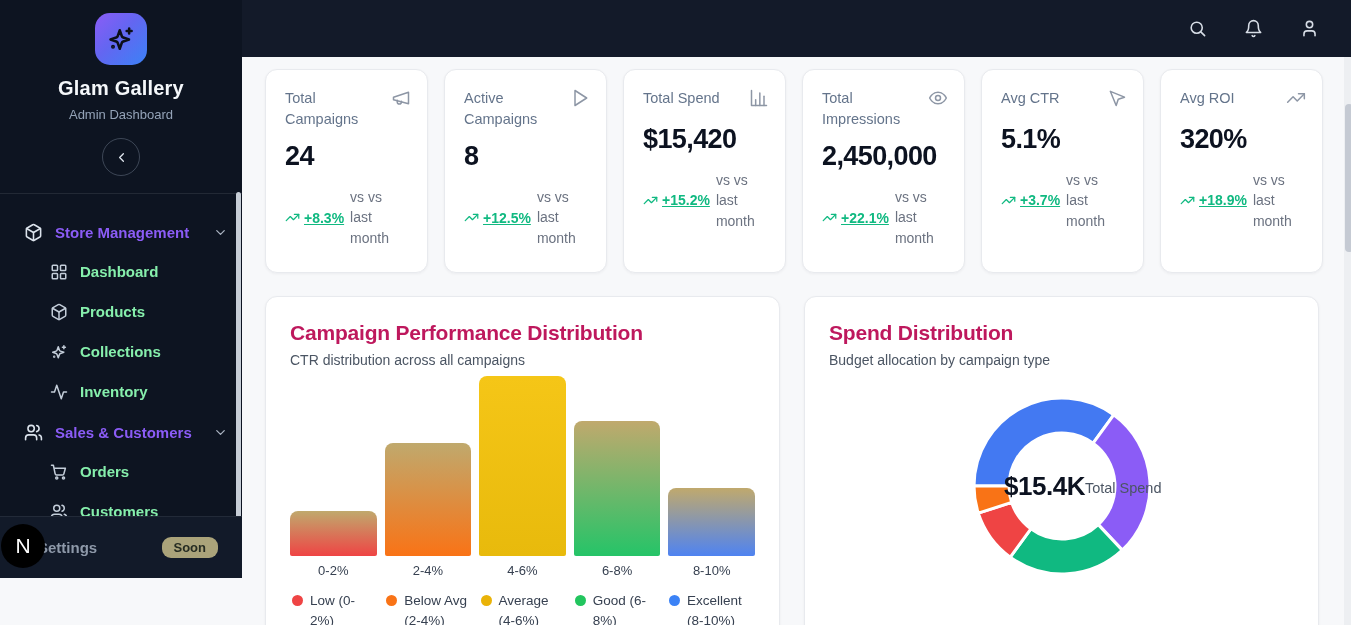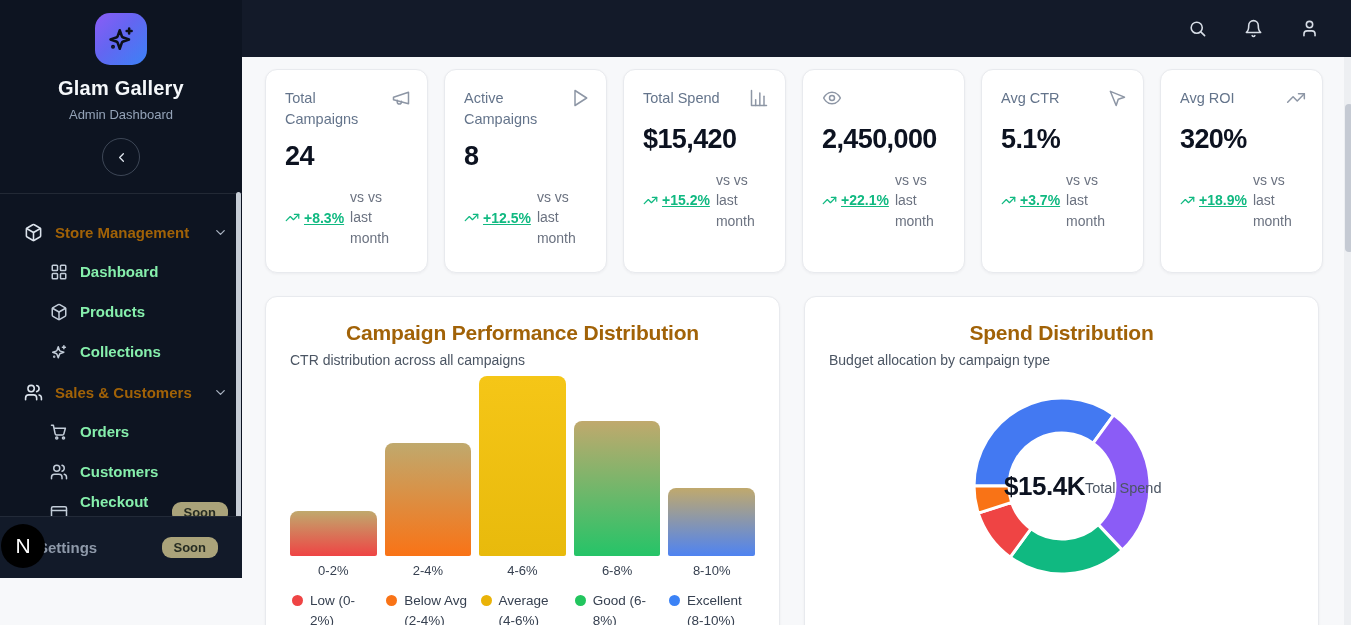--- a/index.html
+++ b/index.html
@@ -16,21 +16,21 @@
   .logo svg { width:30px; height:30px; stroke-width:2; }
   .brand-name { margin-top:12px; font-size:20px; font-weight:bold; color:#f4f7fa; letter-spacing:.2px; }
   .brand-sub { margin-top:7px; font-size:13px; color:#94a3b8; }
   .collapse-btn { width:38px; height:38px; border-radius:50%; border:1px solid rgba(148,163,184,.35);
           background:transparent; margin:16px auto 0; display:flex; align-items:center; justify-content:center;
           color:#e2e8f0; cursor:pointer; }
   .collapse-btn svg { width:15px; height:15px; }
   .nav { margin-top:17px; border-top:1px solid rgba(255,255,255,.09); padding:18px 14px 0 24px; }
   .nav-section { display:flex; align-items:center; gap:12px; height:40px; cursor:pointer; }
   .nav-section .nv-icon { width:19px; height:19px; color:#dbe3ec; flex:none; }
-  .nav-sec-label { flex:1; font-size:15px; font-weight:bold; color:#a16207; }
+  .nav-sec-label { flex:1; font-size:15px; font-weight:bold; color:#8b5cf6; }
   .nav-chevron { width:15px; height:15px; color:#aab4c2; flex:none; }
   .nav-item { display:flex; align-items:center; gap:12px; height:40px; margin-left:26px; cursor:pointer; }
   .nav-item .nv-icon { width:18px; height:18px; color:#c3cdd9; flex:none; }
   .nav-item-label { font-size:15px; font-weight:600; color:#86efac; max-width:100px; line-height:1.25; }
   .soon-badge { background:#aaa37a; color:#262c22; font-size:13px; font-weight:600;
           padding:3px 12px; border-radius:9px; margin-left:auto; }
   .side-scrollbar { position:absolute; right:1px; top:192px; width:5px; height:374px;
           background:#c6cdd6; border-radius:3px; }
   .sidebar-footer { position:absolute; left:0; bottom:0; width:242px; height:62px; background:#121a29;
           border-top:1px solid rgba(255,255,255,.07); display:flex; align-items:center; padding:0 24px 0 38px; }
@@ -58,21 +58,21 @@
   .stat-value { margin-top:12px; font-size:27px; font-weight:bold; color:#0c1220; letter-spacing:-.6px; white-space:nowrap; }
   .stat-trend { margin-top:15px; display:flex; align-items:center; gap:6px; font-size:14px; }
   .trend-green { color:#10b981; display:flex; align-items:center; gap:4px; font-weight:600; white-space:nowrap;text-decoration:underline; }
   .trend-green svg { width:15px; height:15px; }
   .trend-suffix { color:#6b7280; width:48px; line-height:1.45; }
 
   
   .charts-row { display:flex; gap:24px; }
   .chart-card { width:515px; height:360px; background:#fff; border:1px solid #e8eaee; border-radius:12px;
           padding:24px; box-shadow:0 1px 3px rgba(16,24,40,.05); position:relative; }
-  .chart-title { font-size:21px; font-weight:bold; color:#a16207; letter-spacing:-.2px;text-align:center; }
+  .chart-title { font-size:21px; font-weight:bold; color:#be185d; letter-spacing:-.2px; }
   .chart-sub { margin-top:7px; font-size:14px; color:#4b5563; }
   .bars-row { height:180px; display:flex; align-items:flex-end; gap:8px; margin-top:8px; }
   .bar-col { flex:1; }
   .bar { width:100%; border-radius:8px 8px 2px 2px; }
   .bar-labels { display:flex; gap:8px; margin-top:7px; }
   .bar-label { flex:1; text-align:center; font-size:13px; color:#374151; }
   .legend { margin-top:13px; display:flex; justify-content:space-between; padding:0 2px; }
   .legend-item { display:flex; gap:7px; }
   .legend-dot { width:11px; height:11px; border-radius:50%; margin-top:4px; flex:none; }
   .legend-label { font-size:13.5px; color:#374151; width:66px; line-height:1.5; }
@@ -144,20 +144,27 @@
         <div class="nav-item">
          <svg class="nv-icon" viewBox="0 0 24 24" fill="none" stroke="currentColor" stroke-width="2" stroke-linecap="round" stroke-linejoin="round">
             <path d="M11 5l1.6 4.6a2 2 0 0 0 1.2 1.2l4.6 1.6-4.6 1.6a2 2 0 0 0-1.2 1.2L11 19.8l-1.6-4.6a2 2 0 0 0-1.2-1.2L3.6 12.4l4.6-1.6a2 2 0 0 0 1.2-1.2L11 5z"></path>
             <path d="M18.5 3.5v4"></path>
             <path d="M16.5 5.5h4"></path>
             <circle cx="5.6" cy="18.2" r="0.6" fill="currentColor"></circle>
           </svg>
          <span class="nav-item-label">Collections</span>
 
        </div>
+        <div class="nav-item">
+         <svg class="nv-icon" viewBox="0 0 24 24" fill="none" stroke="currentColor" stroke-width="2" stroke-linecap="round" stroke-linejoin="round">
+            <polyline points="22 12 18 12 15 21 9 3 6 12 2 12"></polyline>
+          </svg>
+         <span class="nav-item-label">Inventory</span>
+
+       </div>
         <div class="nav-section">
        <svg class="nv-icon" viewBox="0 0 24 24" fill="none" stroke="currentColor" stroke-width="2" stroke-linecap="round" stroke-linejoin="round">
             <path d="M16 21v-2a4 4 0 0 0-4-4H6a4 4 0 0 0-4 4v2"></path>
             <circle cx="9" cy="7" r="4"></circle>
             <path d="M22 21v-2a4 4 0 0 0-3-3.87"></path>
             <path d="M16 3.13a4 4 0 0 1 0 7.75"></path>
           </svg>
        <span class="nav-sec-label">Sales &amp; Customers</span>
        <svg class="nav-chevron" viewBox="0 0 24 24" fill="none" stroke="currentColor" stroke-width="2" stroke-linecap="round" stroke-linejoin="round">
             <polyline points="6 9 12 15 18 9"></polyline>
@@ -270,20 +277,21 @@
        <div class="stat-trend">
          <span class="trend-green"><svg class="" viewBox="0 0 24 24" fill="none" stroke="currentColor" stroke-width="2" stroke-linecap="round" stroke-linejoin="round">
                   <polyline points="2 17 8.5 10.5 13.5 15.5 22 7"></polyline>
                   <polyline points="15 7 22 7 22 13"></polyline>
                 </svg>+15.2%</span>
          <span class="trend-suffix">vs vs last month</span>
        </div>
      </div>
           <div class="stat-card">
        <div class="stat-head">
+         <span class="stat-label">Total Impressions</span>
          <span class="stat-icon"><svg class="" viewBox="0 0 24 24" fill="none" stroke="currentColor" stroke-width="2" stroke-linecap="round" stroke-linejoin="round">
                   <path d="M2 12s3.5-7 10-7 10 7 10 7-3.5 7-10 7-10-7-10-7z"></path>
                   <circle cx="12" cy="12" r="3"></circle>
                 </svg></span>
        </div>
        <div class="stat-value">2,450,000</div>
        <div class="stat-trend">
          <span class="trend-green"><svg class="" viewBox="0 0 24 24" fill="none" stroke="currentColor" stroke-width="2" stroke-linecap="round" stroke-linejoin="round">
                   <polyline points="2 17 8.5 10.5 13.5 15.5 22 7"></polyline>
                   <polyline points="15 7 22 7 22 13"></polyline>

